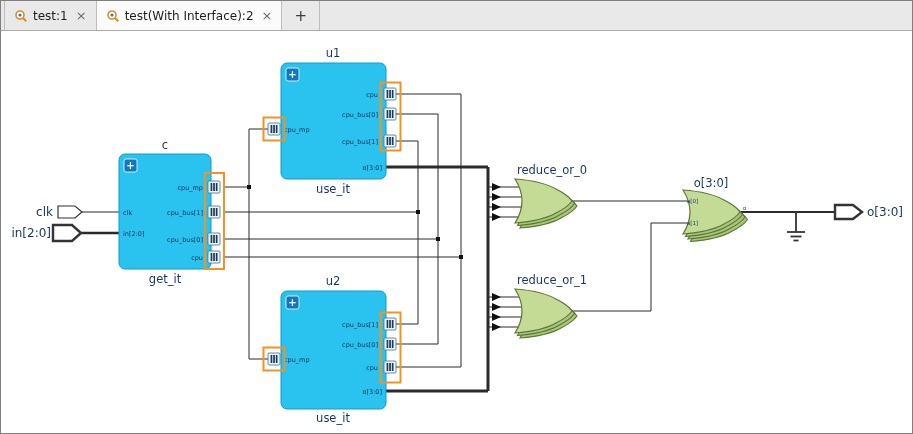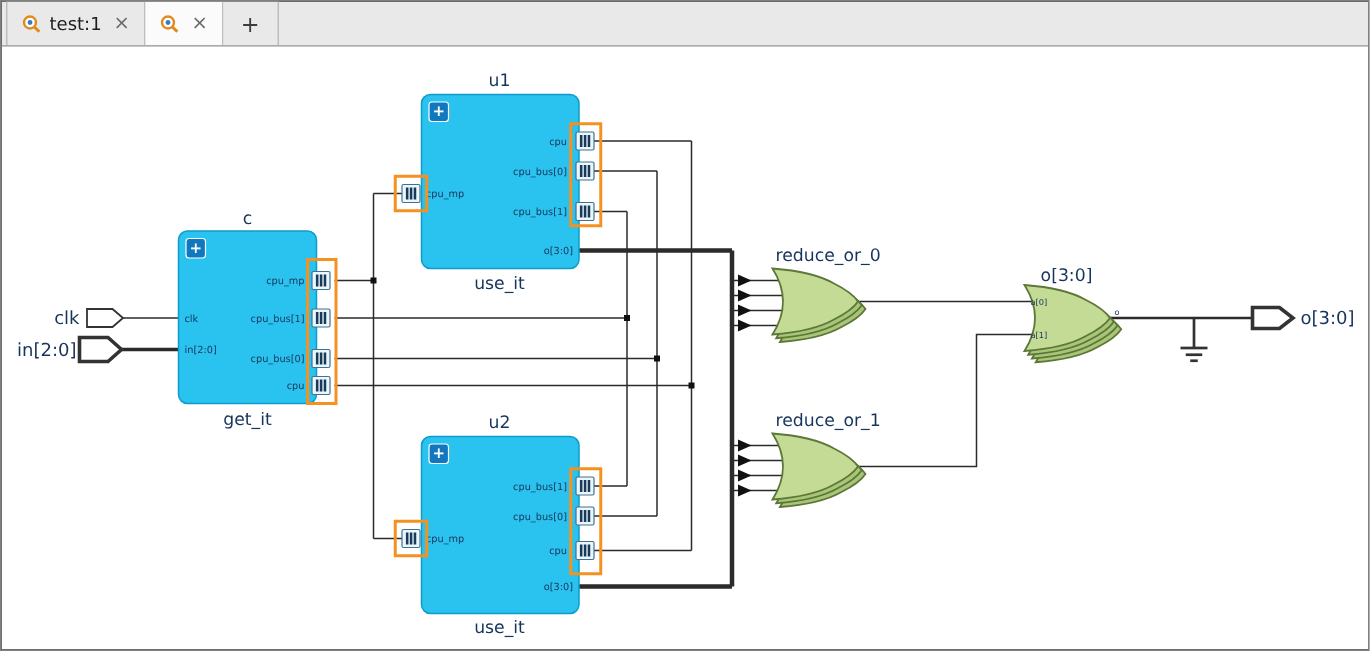--- a/index.html
+++ b/index.html
@@ -1,16 +1,16 @@
 <!DOCTYPE html>
 <html style="--c-block: #2ac2ef; --c-block-border: #0e9cc9; --c-block-expand: #1178c0; --c-highlight: #f59121; --c-gate: #c3db95; --c-gate-back: #a9c678; --c-gate-border: #5d7739; --c-label: #17355c; --c-wire: #2b2b2b;"><head>
 <meta charset="utf-8">
 <style>
   html,body{margin:0;padding:0;background:#ffffff;font-family:"DejaVu Sans","Liberation Sans",sans-serif;}
-  .window{width:913px;height:434px;box-sizing:border-box;border:1px solid #7f7f7f;background:#000000;overflow:hidden;}
+  .window{width:913px;height:434px;box-sizing:border-box;border:1px solid #7f7f7f;background:#fca5a5;overflow:hidden;}
   .tabbar{height:30px;box-sizing:border-box;background:#e9e9e9;border-bottom:1px solid #ababab;display:flex;align-items:stretch;padding-left:3px;}
   .tab{display:flex;align-items:center;gap:5px;padding:0 9px;border-right:1px solid #bdbdbd;font-size:12px;color:#1d1d1d;background:#e9e9e9;white-space:nowrap;}
   .tab:first-child{border-left:1px solid #bdbdbd;}
   .tab.active{background:#fbfbfb;}
   .tabclose{color:#6a6a6a;font-size:13px;margin-left:3px;line-height:1;}
   .tab.plus{padding:0 12px;font-size:15px;color:#3c3c3c;}
   .canvas{position:relative;width:911px;height:402px;background:#ffffff;}
   svg{display:block;}
   svg text{font-family:"DejaVu Sans","Liberation Sans",sans-serif;}
   .blk{fill:var(--c-block,#2ac2ef);stroke:var(--c-block-border,#0e9cc9);stroke-width:1;}
@@ -48,20 +48,21 @@
       </svg>
       <span>test:1</span>
       <span class="tabclose">×</span>
     </div>
     <div class="tab active">
       <svg width="14" height="14" viewBox="0 0 14 14">
         <circle cx="6" cy="6" r="4" fill="#ffffff" stroke="#e08a1e" stroke-width="1.6"></circle>
         <line x1="9" y1="9" x2="12.2" y2="12.2" stroke="#e08a1e" stroke-width="2"></line>
         <circle cx="6" cy="6" r="1.6" fill="#3a7abd"></circle>
       </svg>
+      <span>test(With Interface):2</span>
       <span class="tabclose">×</span>
     </div>
     <div class="tab plus">
       <span>+</span>
     </div>
   </div>
 
   <div class="canvas">
     <svg width="911" height="402" viewBox="0 0 911 402" xmlns="http://www.w3.org/2000/svg" xmlns:xlink="http://www.w3.org/1999/xlink">
       <defs>

